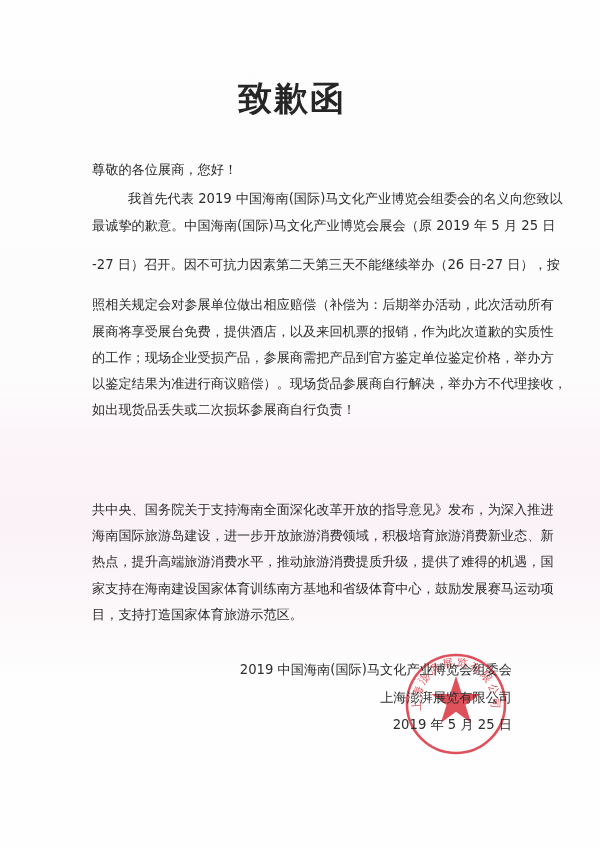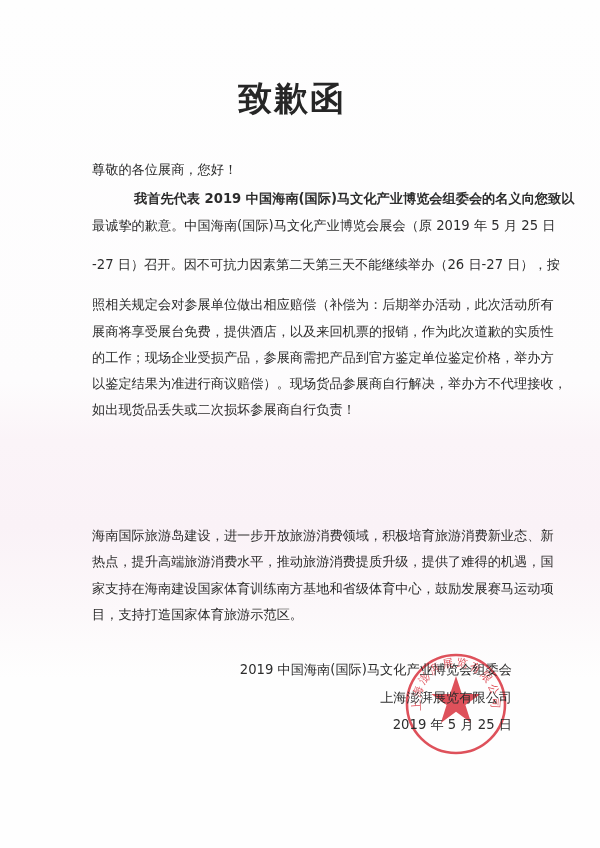--- a/index.html
+++ b/index.html
@@ -20,21 +20,21 @@
       text-align: center;
       font-family: "DejaVu Serif", "Liberation Serif", serif;
       font-size: 34px; font-weight: bold; letter-spacing: 2px;
       color: #262626;
     }
     .line {
       position: absolute; left: 92px;
       font-size: 13.2px; line-height: 16px; white-space: nowrap;
       color: #2c2c2c;
     }
-    .indent { left: 134px; font-weight: bold; }
+    .indent { left: 128px; }
     .sig {
       position: absolute; right: 88px; left: auto;
       font-size: 13.2px; line-height: 16px; white-space: nowrap;
       color: #2c2c2c; text-align: right;
     }
     .stamp {
       position: absolute; left: 404px; top: 652px;
       width: 104px; height: 104px;
       opacity: 0.85;
       pointer-events: none;
@@ -51,20 +51,21 @@
 
   <div class="line indent" style="top:191px;">我首先代表 2019 中国海南(国际)马文化产业博览会组委会的名义向您致以</div>
   <div class="line" style="top:218px;text-align:right;">最诚挚的歉意。中国海南(国际)马文化产业博览会展会（原 2019 年 5 月 25 日</div>
   <div class="line" style="top:257px;">-27 日）召开。因不可抗力因素第二天第三天不能继续举办（26 日-27 日），按</div>
   <div class="line" style="top:297px;">照相关规定会对参展单位做出相应赔偿（补偿为：后期举办活动，此次活动所有</div>
   <div class="line" style="top:324px;">展商将享受展台免费，提供酒店，以及来回机票的报销，作为此次道歉的实质性</div>
   <div class="line" style="top:350px;">的工作；现场企业受损产品，参展商需把产品到官方鉴定单位鉴定价格，举办方</div>
   <div class="line" style="top:376px;">以鉴定结果为准进行商议赔偿）。现场货品参展商自行解决，举办方不代理接收，</div>
   <div class="line" style="top:402px;">如出现货品丢失或二次损坏参展商自行负责！</div>
 
+  <div class="line" style="top:502px;">共中央、国务院关于支持海南全面深化改革开放的指导意见》发布，为深入推进</div>
   <div class="line" style="top:528px;text-align:right;">海南国际旅游岛建设，进一步开放旅游消费领域，积极培育旅游消费新业态、新</div>
   <div class="line" style="top:554px;">热点，提升高端旅游消费水平，推动旅游消费提质升级，提供了难得的机遇，国</div>
   <div class="line" style="top:581px;">家支持在海南建设国家体育训练南方基地和省级体育中心，鼓励发展赛马运动项</div>
   <div class="line" style="top:607px;">目，支持打造国家体育旅游示范区。</div>
 
   <svg class="stamp" viewBox="0 0 104 104">
     <defs>
       <path id="seal-arc" d="M 18 62 A 36 36 0 1 1 86 62"></path>
     </defs>
     <circle cx="52" cy="52" r="49" fill="none" stroke="#d9343f" stroke-width="2.6"></circle>

